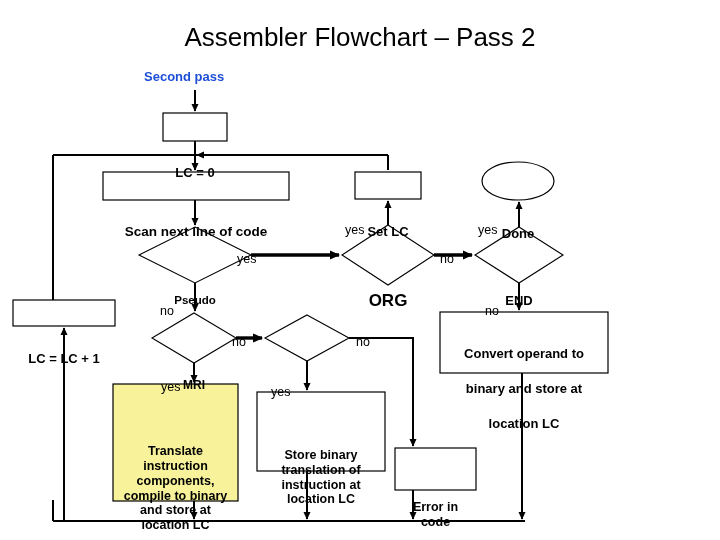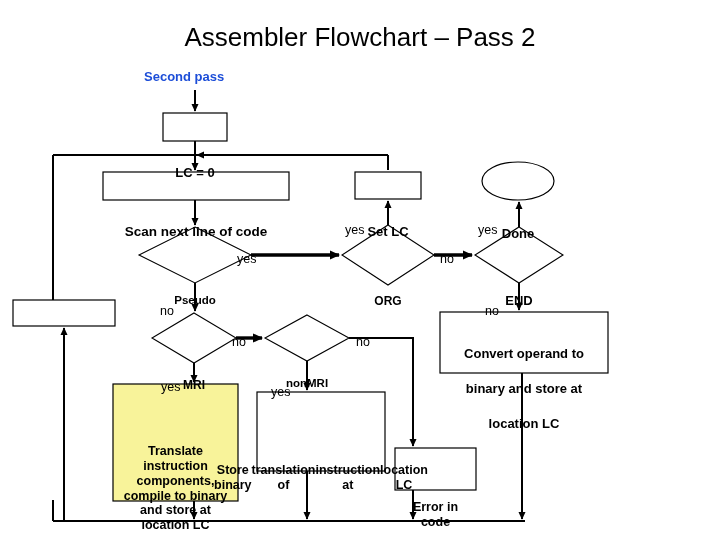--- a/index.html
+++ b/index.html
@@ -167,45 +167,45 @@
   <div class="node-text" style="left:163px; top:113px; width:64px; height:28px; font-size:13px;">LC = 0</div>
 
   <div class="node-text" style="left:103px; top:172px; width:186px; height:28px; font-size:13.5px;">Scan next line of code</div>
 
   <div class="node-text" style="left:355px; top:172px; width:66px; height:27px; font-size:13px;">Set LC</div>
 
   <div class="node-text" style="left:482px; top:162px; width:72px; height:52px; font-size:13px;">Done</div>
 
   <div class="node-text" style="left:155px; top:241px; width:80px; height:28px; font-size:11.5px;">Pseudo</div>
 
-  <div class="node-text" style="left:353px; top:241px; width:70px; height:28px; font-size:12px;">ORG</div>
+  <div class="node-text" style="left:353px; top:241px; width:70px; height:28px; font-size:17px;">ORG</div>
 
   <div class="node-text" style="left:487px; top:241px; width:64px; height:28px; font-size:13px;">END</div>
 
+  <div class="node-text" style="left:13px; top:300px; width:102px; height:26px; font-size:13px;">LC = LC + 1</div>
 
   <div class="node-text" style="left:164px; top:326px; width:60px; height:26px; font-size:12px;">MRI</div>
 
-  <div class="node-text" style="left:273px; top:325px; width:68px; height:26px; font-size:11.5px;">nonMRI</div>
 
   <div class="node-text" style="left:440px; top:312px; width:168px; height:61px; font-size:13px; flex-direction:column;gap:20px;">
     <span>Convert operand to</span>
     <span>binary and store at</span>
     <span>location LC</span>
   </div>
 
   <div class="node-text" style="left:113px; top:384px; width:125px; height:117px; font-size:12.5px; flex-direction:column;">
     <span>Translate</span>
     <span>instruction</span>
     <span>components,</span>
     <span>compile to binary</span>
     <span>and store at</span>
     <span>location LC</span>
   </div>
 
-  <div class="node-text" style="left:257px; top:392px; width:128px; height:79px; font-size:12.5px; flex-direction:row;">
+  <div class="node-text" style="left:257px; top:392px; width:128px; height:79px; font-size:12.5px; flex-direction:column;">
     <span>Store binary</span>
     <span>translation of</span>
     <span>instruction at</span>
     <span>location LC</span>
   </div>
 
   <div class="node-text" style="left:395px; top:448px; width:81px; height:42px; font-size:12.5px; flex-direction:column;">
     <span>Error in</span>
     <span>code</span>
   </div>

